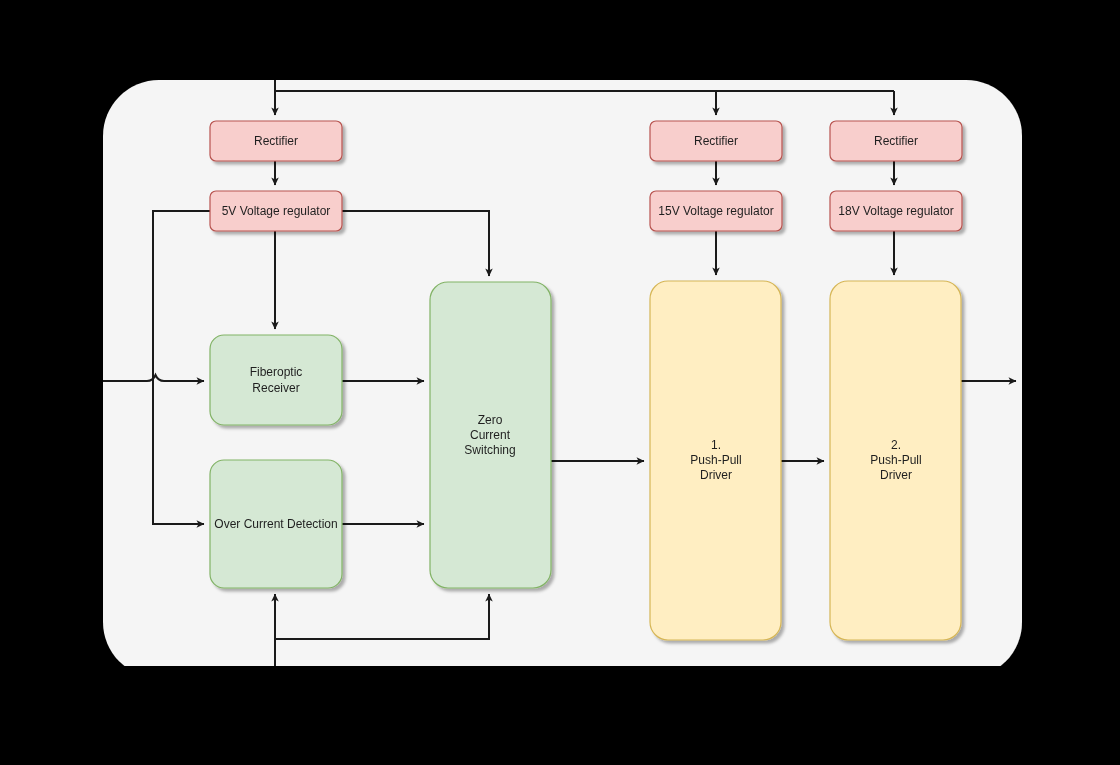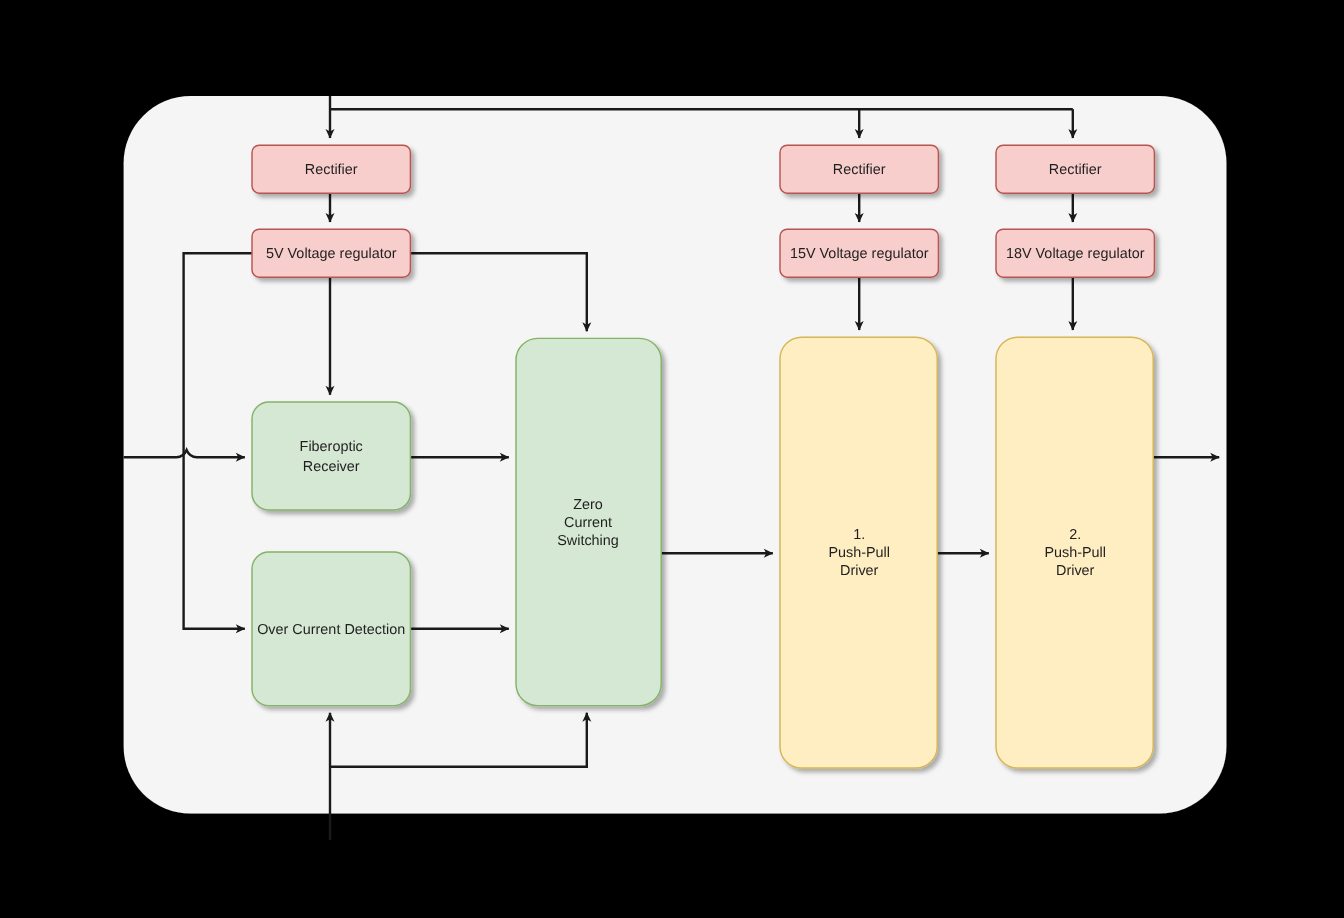--- a/index.html
+++ b/index.html
@@ -4,21 +4,21 @@
 <title>Block Diagram</title>
 <style>
   html, body {
     margin: 0;
     padding: 0;
     background: #000000;
   }
   #stage {
     position: relative;
     width: 1120px;
-    height: 765px;
+    height: 666px;
     background: #000000;
     overflow: hidden;
     font-family: "Liberation Sans", sans-serif;
   }
   #diagram-svg {
     position: absolute;
     left: 0;
     top: 0;
     width: 1120px;
     height: 765px;

